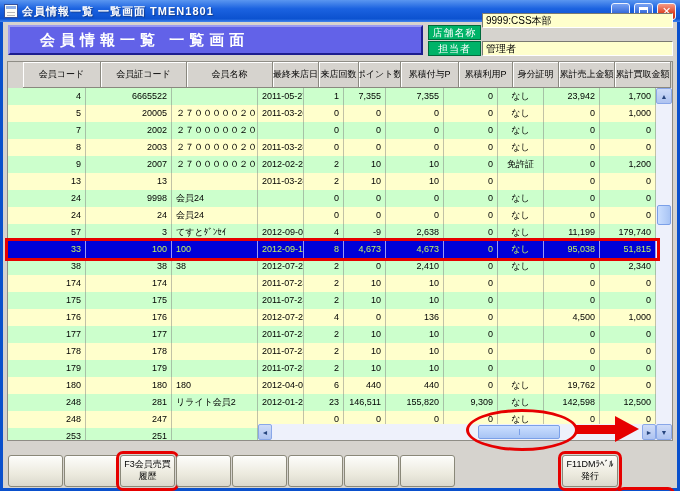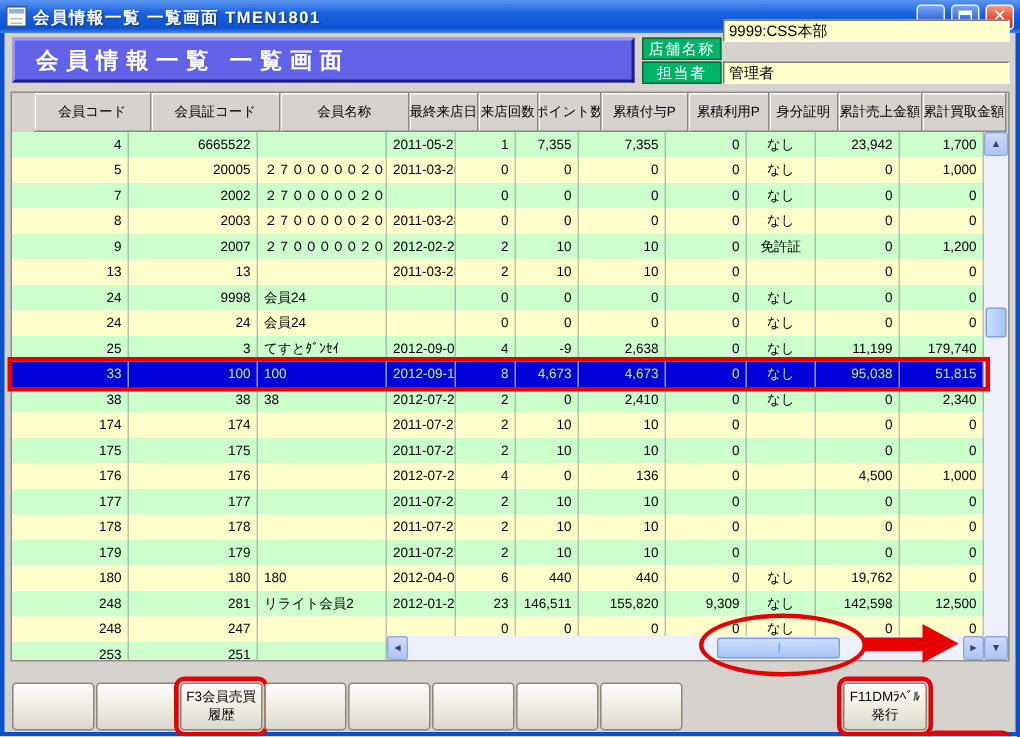--- a/index.html
+++ b/index.html
@@ -30,21 +30,21 @@
   .glyph-min { position:absolute; left:4px; bottom:3px; width:8px; height:0; border-bottom:2px solid #fff; }
   .glyph-max { width:9px; height:8px; border:1px solid #fff; border-top:3px solid #fff; }
   .glyph-close { color:#fff; font-size:11px; font-weight:bold; line-height:1; }
   
   .client { position:absolute; top:22px; left:3px; right:3px; bottom:3px; background:#d6d3ce; }
   .banner {
     position:absolute; left:8px; top:25px; width:415px; height:30px;
     background:var(--banner-bg,#6262e8);
     border:2px solid; border-color:#9a9af2 #1d1d8e #1d1d8e #9a9af2;
     color:#fff; font-size:15px; font-weight:bold; letter-spacing:5px;
-    display:flex; align-items:center; padding-left:14px; white-space:nowrap;
+    display:flex; align-items:center; padding-left:30px; white-space:nowrap;
   }
   .info-label {
     position:absolute; width:53px; height:15px; background:var(--label-green,#00b368);
     border:1px solid #006a3c; color:#fff; font-size:10px; font-weight:normal;
     display:flex; align-items:center; justify-content:center; letter-spacing:1px;
   }
   .info-field {
     position:absolute; width:191px; height:15px; background:var(--field-yellow,#ffffcc);
     border:1px solid; border-color:#7a7a72 #ffffff #ffffff #7a7a72;
     font-size:10px; color:#000; display:flex; align-items:center; padding-left:3px; white-space:nowrap;
@@ -245,21 +245,21 @@
           <div class="cell al-c"></div>
           <div class="cell al-r">0</div>
           <div class="cell al-r">0</div>
           <div class="cell al-r">0</div>
           <div class="cell al-r">0</div>
           <div class="cell al-c">なし</div>
           <div class="cell al-r">0</div>
           <div class="cell al-r">0</div>
         </div>
         <div class="grid-row grid-cols row-green">
-          <div class="cell al-r">25</div>
+          <div class="cell al-r">57</div>
           <div class="cell al-r">3</div>
           <div class="cell al-l">てすとﾀﾞﾝｾｲ</div>
           <div class="cell al-c">2012-09-06</div>
           <div class="cell al-r">4</div>
           <div class="cell al-r">-9</div>
           <div class="cell al-r">2,638</div>
           <div class="cell al-r">0</div>
           <div class="cell al-c">なし</div>
           <div class="cell al-r">11,199</div>
           <div class="cell al-r">179,740</div>

